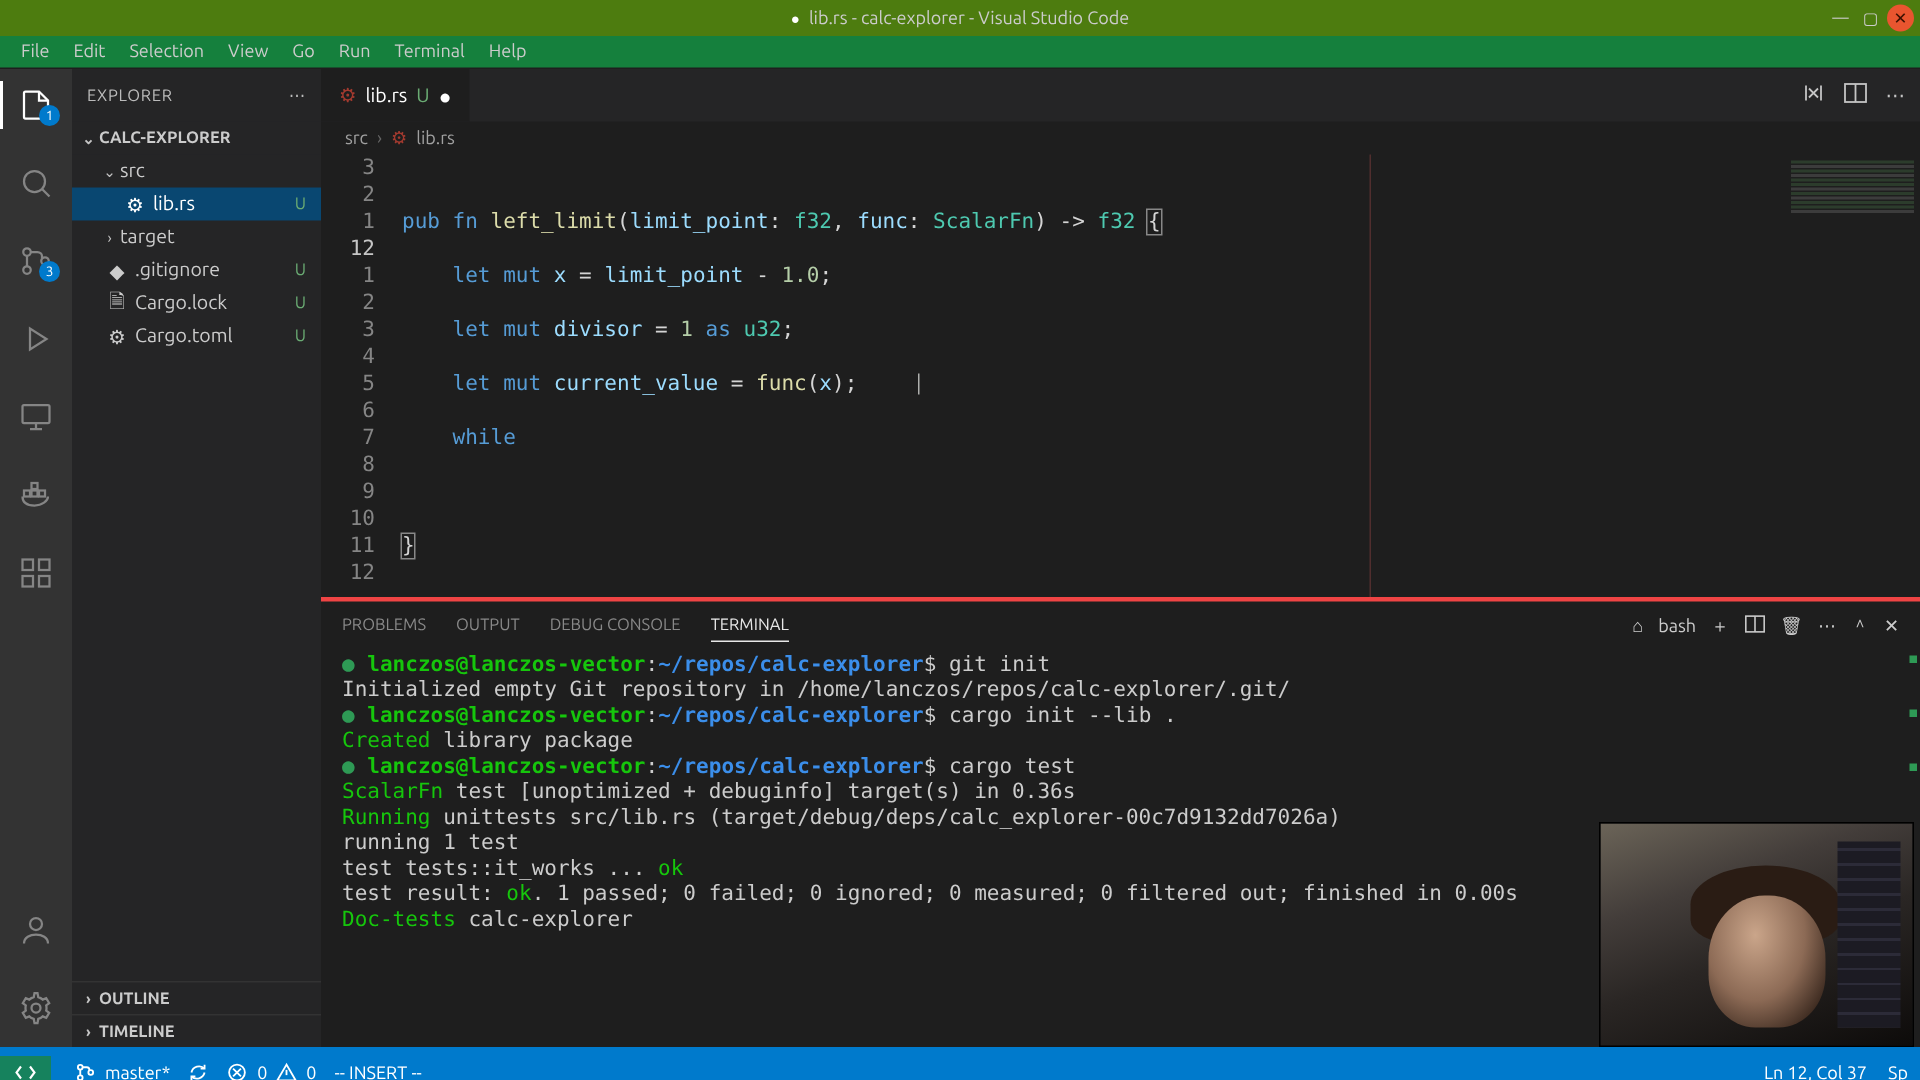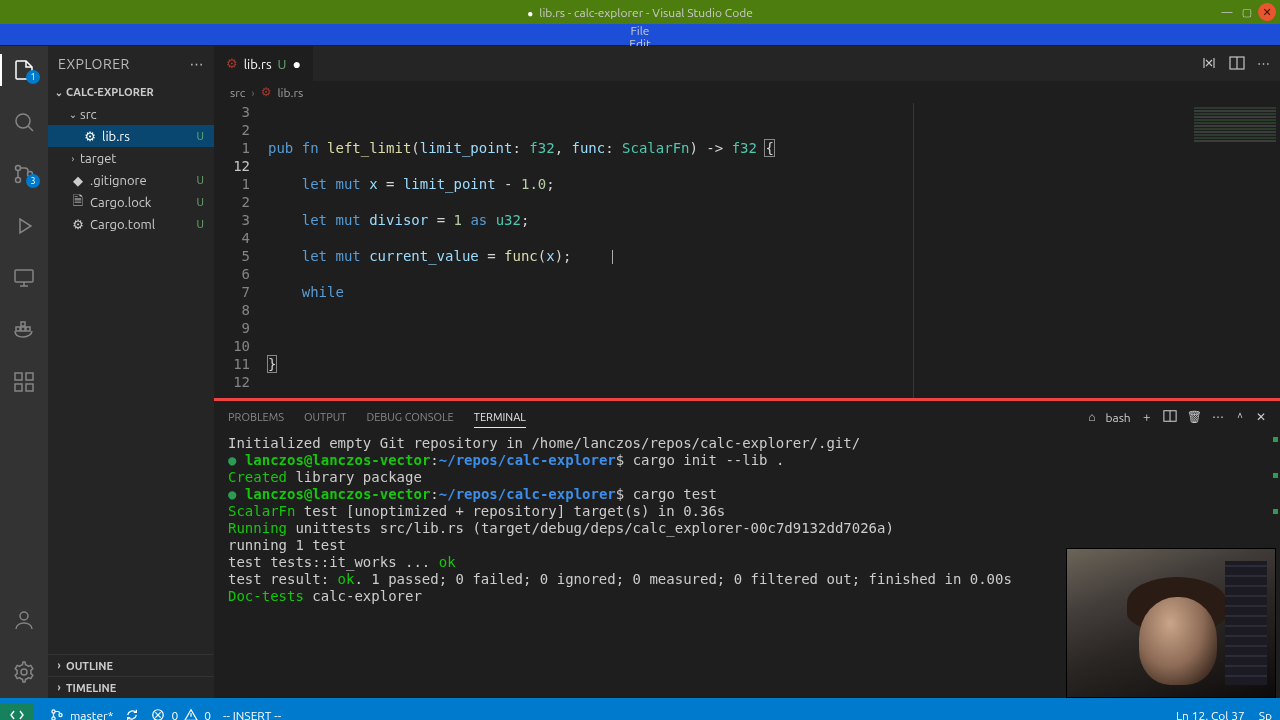--- a/index.html
+++ b/index.html
@@ -8,38 +8,38 @@
 
 
 .titlebar { height: 24px; background: #4d7c0f; display: flex; align-items: center; justify-content: center; position: relative; }
 .titlebar .title { color: #cccccc; font-size: 12px; }
 .titlebar .title::before { content:"●"; color:#fff; margin-right:6px; font-size:10px; }
 .winbtns { position: absolute; right: 4px; top: 0; display: flex; gap: 2px; height: 24px; align-items: center; }
 .winbtn { width: 18px; height: 18px; display:flex; align-items:center; justify-content:center; font-size:11px; color:#ccc; border-radius:9px; }
 .winbtn.close { background:#e9552f; color:#3a1000; }
 
 
-.menubar { height: 22px; background: #1d4ed8; display: flex; align-items: center; padding: 0 6px; border-bottom: 1px solid #1e1e1e; flex-direction: column; }
+.menubar { height: 22px; background: #15803d; display: flex; align-items: center; padding: 0 6px; border-bottom: 1px solid #1e1e1e; }
 .menubar span { padding: 0 8px; color:#cccccc; font-size:12px; cursor:default; }
 
 
 .main { display: flex; height: calc(720px - 24px - 22px - 22px); }
 
 
 .activitybar { width: 48px; background: #333333; display:flex; flex-direction:column; align-items:center; padding-top:8px; justify-content:space-between; }
 .activity-top, .activity-bottom { display:flex; flex-direction:column; align-items:center; gap:20px; }
 .ab-icon { width:48px; height:32px; display:flex; align-items:center; justify-content:center; color:#858585; position:relative; }
 .ab-icon.active { color:#ffffff; }
 .ab-icon.active::before { content:""; position:absolute; left:0; top:0; bottom:0; width:2px; background:#fff; }
 .ab-icon svg { width:24px; height:24px; }
 .badge { position:absolute; bottom:2px; right:8px; background:#007acc; color:#fff; font-size:9px; border-radius:8px; padding:0 4px; line-height:14px; min-width:14px; text-align:center;}
 
 
 .sidebar { width: 166px; background:#252526; display:flex; flex-direction:column; }
-.sb-header { height: 35px; display:flex; align-items:center; justify-content:space-between; padding:0 10px; color:#bbbbbb; font-size:14px; letter-spacing:0.5px; }
+.sb-header { height: 35px; display:flex; align-items:center; justify-content:space-between; padding:0 10px; color:#bbbbbb; font-size:11px; letter-spacing:0.5px; }
 .sb-header .dots { color:#bbbbbb; }
 .sb-section-hdr { height:22px; display:flex; align-items:center; padding:0 4px; color:#ccc; font-size:11px; font-weight:700; background:#252526; }
 .sb-section-hdr.proj { background:#252526; }
 .chev { display:inline-block; width:14px; text-align:center; color:#c5c5c5; font-size:10px; }
 .tree { padding-left:0; }
 .tree-row { height:22px; display:flex; align-items:center; padding-left:18px; font-size:13px; color:#cccccc; position:relative; }
 .tree-row .st { position:absolute; right:10px; color:#6aab73; font-size:11px; }
 .tree-row.file { padding-left:34px; }
 .tree-row.selected { background:#094771; color:#ffffff; }
 .tree-row .ic { width:16px; margin-right:4px; display:inline-flex; align-items:center; justify-content:center; }
@@ -330,25 +330,26 @@
                 <rect x="1" y="2" width="14" height="12"></rect>
                 <path d="M8 2v12"></path>
               </svg></span>
           <span>🗑</span>
           <span>⋯</span>
           <span>＾</span>
           <span>✕</span>
         </div>
       </div>
       <div class="terminal mono">
+<div><span style="color:#2e9a55;">●</span> <span class="prompt"><span>lanczos</span>@<span>lanczos-vector</span></span><span class="dol">:</span><span class="path">~/repos/calc-explorer</span><span class="dol">$</span> <span>git init</span></div>
 <div>  <span>Initialized empty Git repository in /home/lanczos/repos/calc-explorer/.git/</span></div>
 <div><span style="color:#2e9a55;">●</span> <span class="prompt"><span>lanczos</span>@<span>lanczos-vector</span></span><span class="dol">:</span><span class="path">~/repos/calc-explorer</span><span class="dol">$</span> <span>cargo init --lib .</span></div>
 <div>     <span class="tc">Created</span><span> library package</span></div>
 <div><span style="color:#2e9a55;">●</span> <span class="prompt"><span>lanczos</span>@<span>lanczos-vector</span></span><span class="dol">:</span><span class="path">~/repos/calc-explorer</span><span class="dol">$</span> <span>cargo test</span></div>
-<div>    <span class="tc">ScalarFn</span><span> test [unoptimized + repository] target(s) in 0.36s</span></div>
+<div>    <span class="tc">ScalarFn</span><span> test [unoptimized + debuginfo] target(s) in 0.36s</span></div>
 <div>     <span class="tc">Running</span><span> unittests src/lib.rs (target/debug/deps/calc_explorer-00c7d9132dd7026a)</span></div>
 <div> </div>
 <div><span>running 1 test</span></div>
 <div><span>test tests::it_works ... </span><span class="tc">ok</span></div>
 <div> </div>
 <div><span>test result: </span><span class="tc">ok</span><span>. 1 passed; 0 failed; 0 ignored; 0 measured; 0 filtered out; finished in 0.00s</span></div>
 <div> </div>
 <div>   <span class="tc">Doc-tests</span><span> calc-explorer</span></div>
       </div>
       <div class="term-scroll">

